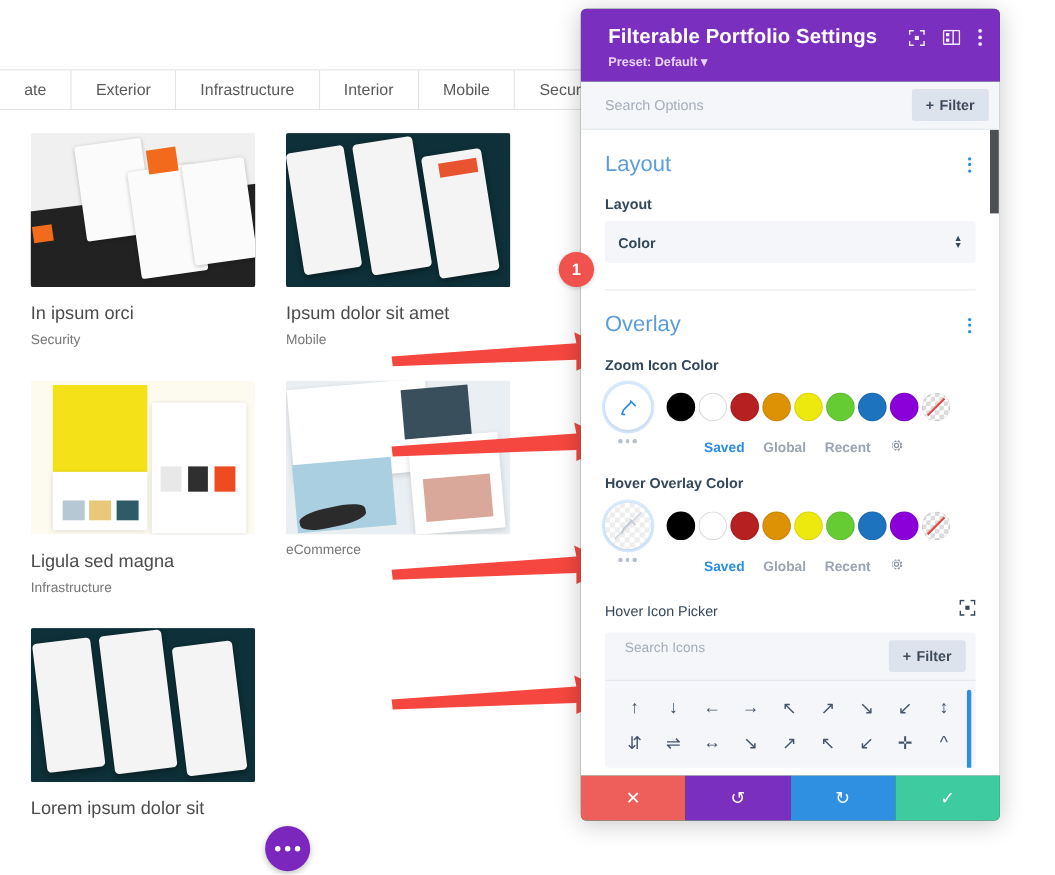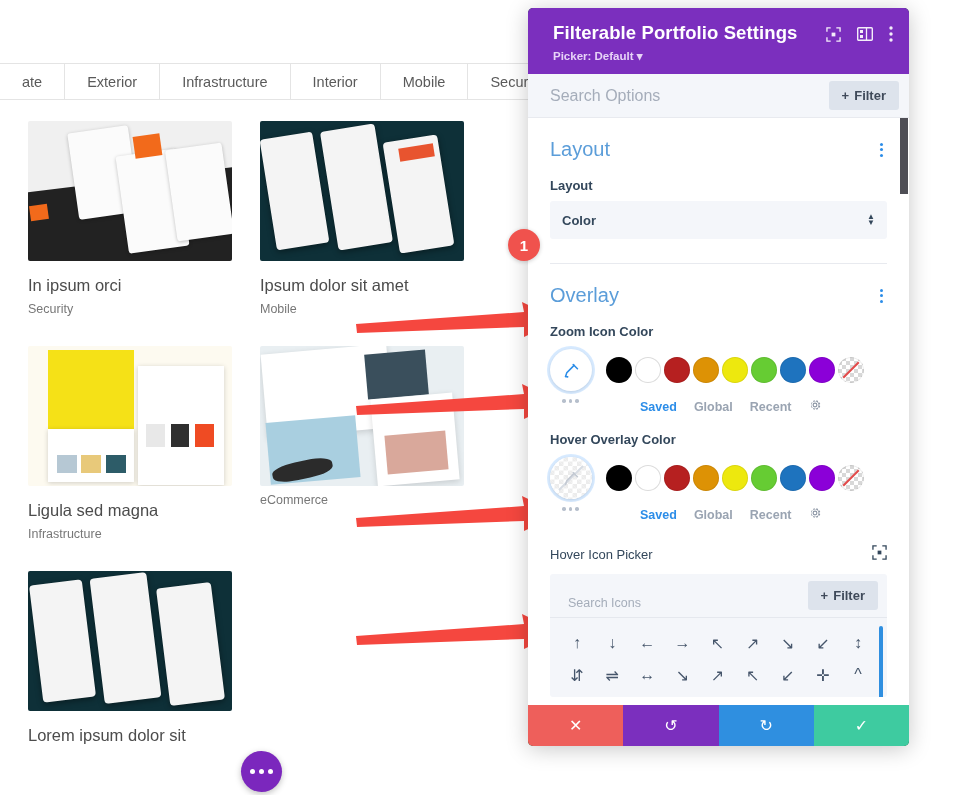--- a/index.html
+++ b/index.html
@@ -72,21 +72,21 @@
   .hicon { color:#fff; opacity:.92; display:flex; align-items:center; }
 
   .m-tabs { display:flex; background:#7b2fbe; }
   .m-tab { flex:1; text-align:center; padding:12px 0 13px; color:#fff;
     font-size:13.5px; font-weight:bold; }
   .m-tab.active { background:#9340d8; }
 
   .m-search { display:flex; align-items:center; background:#f4f6fa;
     border-bottom:1px solid #e8eaef; padding:7px 10px 7px 22px; gap:8px; }
   .m-search input { flex:1; border:none; background:transparent; outline:none;
-    font-size:16px; color:#6b7280; font-family:"Liberation Sans", sans-serif; }
+    font-size:13px; color:#6b7280; font-family:"Liberation Sans", sans-serif; }
   .m-search input::placeholder { color:#a5adba; }
   .filter-btn { background:#dde3ec; color:#3e4category; color:#3f4a5a; border-radius:3px;
     padding:7px 13px; font-size:13px; font-weight:bold; display:flex; gap:5px; align-items:center; }
 
   .m-body { flex:1; overflow:hidden; background:#fff; position:relative; }
 
   .sect { padding:20px 22px 0 22px; }
   .sect-head { display:flex; justify-content:space-between; align-items:center; }
   .sect-title { color:#5b9dd9; font-size:20px; font-weight:400; }
   .kebab { display:flex; flex-direction:column; gap:2.5px; align-items:center; padding:4px; }
@@ -117,21 +117,21 @@
 
   .sw-meta { display:flex; align-items:center; justify-content:center; gap:17px; margin-top:7px; padding-right:3px; }
   .sw-meta span { font-size:12.5px; font-weight:bold; }
   .meta-on { color:#2c8de8; }
   .meta-off { color:#9aa4b2; }
 
   .picker-head { display:flex; justify-content:space-between; align-items:center; margin-top:22px; }
   .picker-label { font-size:13px; font-weight:normal; color:#33475b; }
 
   .icon-panel { margin-top:10px; background:#f4f6fa; border-radius:3px; overflow:hidden; }
-  .icon-search { display:flex; align-items:flex-end; padding:7px 9px 7px 18px; gap:8px; }
+  .icon-search { display:flex; align-items:flex-start; padding:7px 9px 7px 18px; gap:8px; }
   .icon-search input { flex:1; border:none; background:transparent; outline:none;
     font-size:12.5px; color:#6b7280; font-family:"Liberation Sans", sans-serif; }
   .icon-search input::placeholder { color:#a5adba; }
   .icon-grid { position:relative; padding:9px 8px 6px; border-top:1px solid #e5e8ee; }
   .icon-grid-row { display:flex; justify-content:space-between; padding:0 6px 0 4px; }
   .ig { width:30px; height:32px; display:flex; align-items:center; justify-content:center;
     color:#46566b; font-size:16px; }
   .ig-scroll { position:absolute; right:4px; top:8px; width:4px; height:74px;
     background:#2f8fe0; border-radius:2px; }
 
@@ -268,21 +268,21 @@
   </svg>
   <svg class="arrow" style="left:352px;top:612px;" width="212" height="40" viewBox="0 0 212 40">
     <path d="M4 24 L172 12 L170 2 L208 20 L172 37 L172 27 L5 33 Z" fill="#f5473f"></path>
   </svg>
 
   <div id="modal">
 
     <div class="m-head">
       <div class="m-title">Filterable Portfolio Settings</div>
       <div class="m-preset">
-        <span>Picker: Default</span>
+        <span>Preset: Default</span>
         <span>▾</span>
       </div>
       <div class="m-head-icons">
         <span class="hicon">
           <svg width="15" height="15" viewBox="0 0 16 16" fill="none" stroke="#fff" stroke-width="1.4">
             <path d="M1 5V1h4M15 5V1h-4M1 11v4h4M15 11v4h-4"></path>
             <rect x="6" y="6" width="4" height="4" fill="#fff" stroke="none"></rect>
           </svg>
         </span>
         <span class="hicon">

